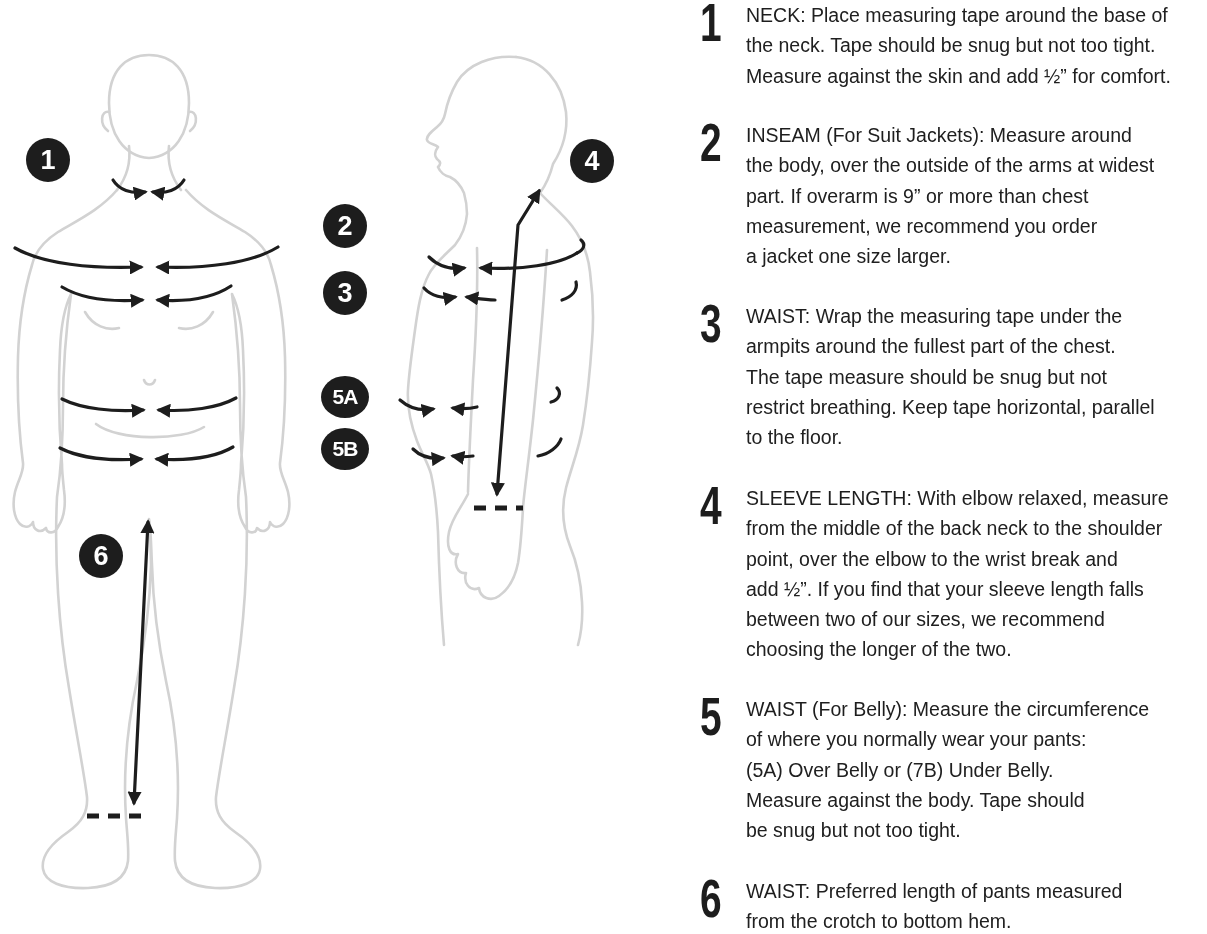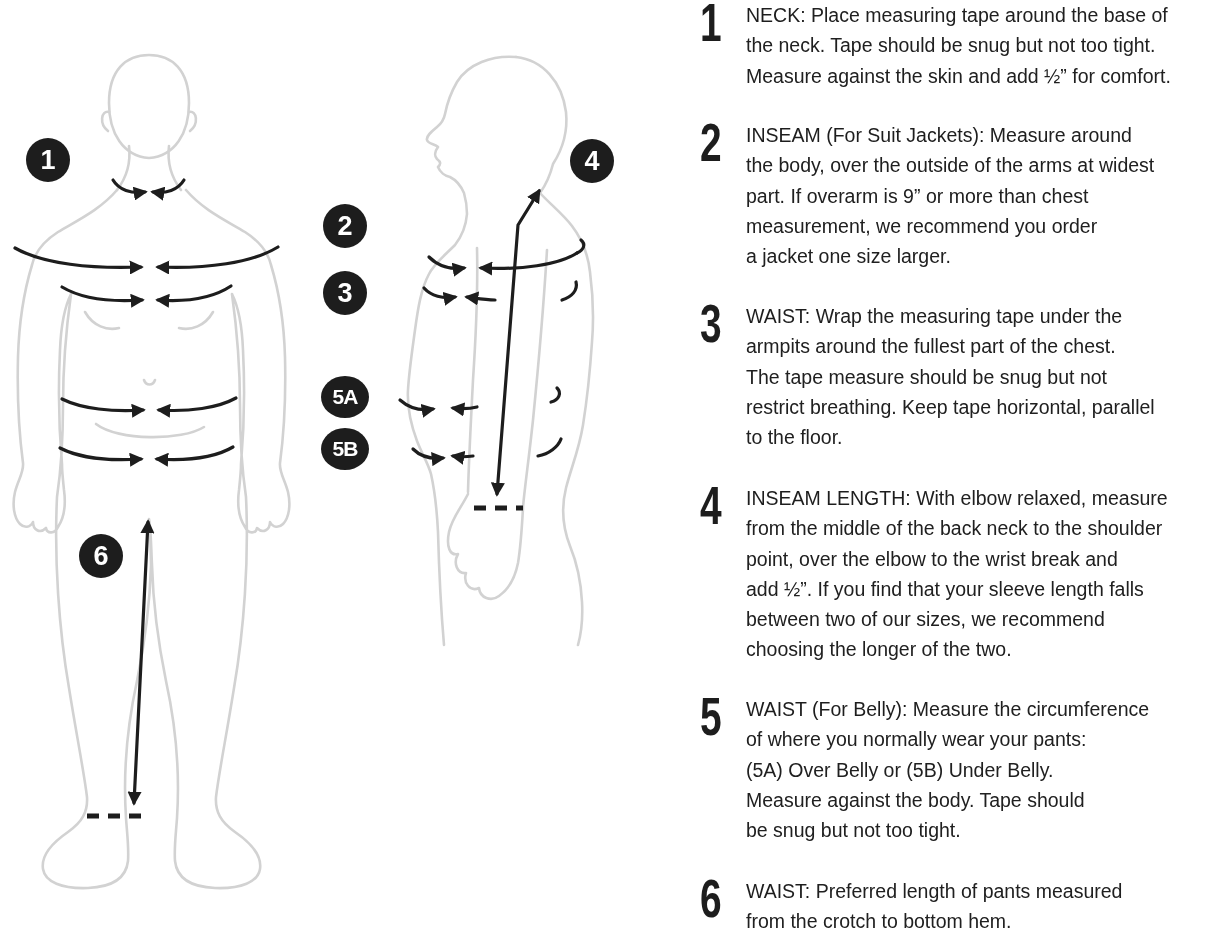--- a/index.html
+++ b/index.html
@@ -268,33 +268,33 @@
       <div class="num">3</div>
       <div class="txt"><span class="head">WAIST:</span> <span>Wrap the measuring tape under the
 armpits around the fullest part of the chest.
 The tape measure should be snug but not
 restrict breathing. Keep tape horizontal, parallel
 to the floor.</span></div>
     </div>
 
     <div class="item" style="top:483px">
       <div class="num">4</div>
-      <div class="txt"><span class="head">INSEAM LENGTH:</span> <span>With elbow relaxed, measure
+      <div class="txt"><span class="head">SLEEVE LENGTH:</span> <span>With elbow relaxed, measure
 from the middle of the back neck to the shoulder
 point, over the elbow to the wrist break and
 add ½”. If you find that your sleeve length falls
 between two of our sizes, we recommend
 choosing the longer of the two.</span></div>
     </div>
 
     <div class="item" style="top:694px">
       <div class="num">5</div>
       <div class="txt"><span class="head">WAIST (For Belly):</span> <span>Measure the circumference
 of where you normally wear your pants:
-(5A) Over Belly or (5B) Under Belly.
+(5A) Over Belly or (7B) Under Belly.
 Measure against the body. Tape should
 be snug but not too tight.</span></div>
     </div>
 
     <div class="item" style="top:876px">
       <div class="num">6</div>
       <div class="txt"><span class="head">WAIST:</span> <span>Preferred length of pants measured
 from the crotch to bottom hem.</span></div>
     </div>
 

